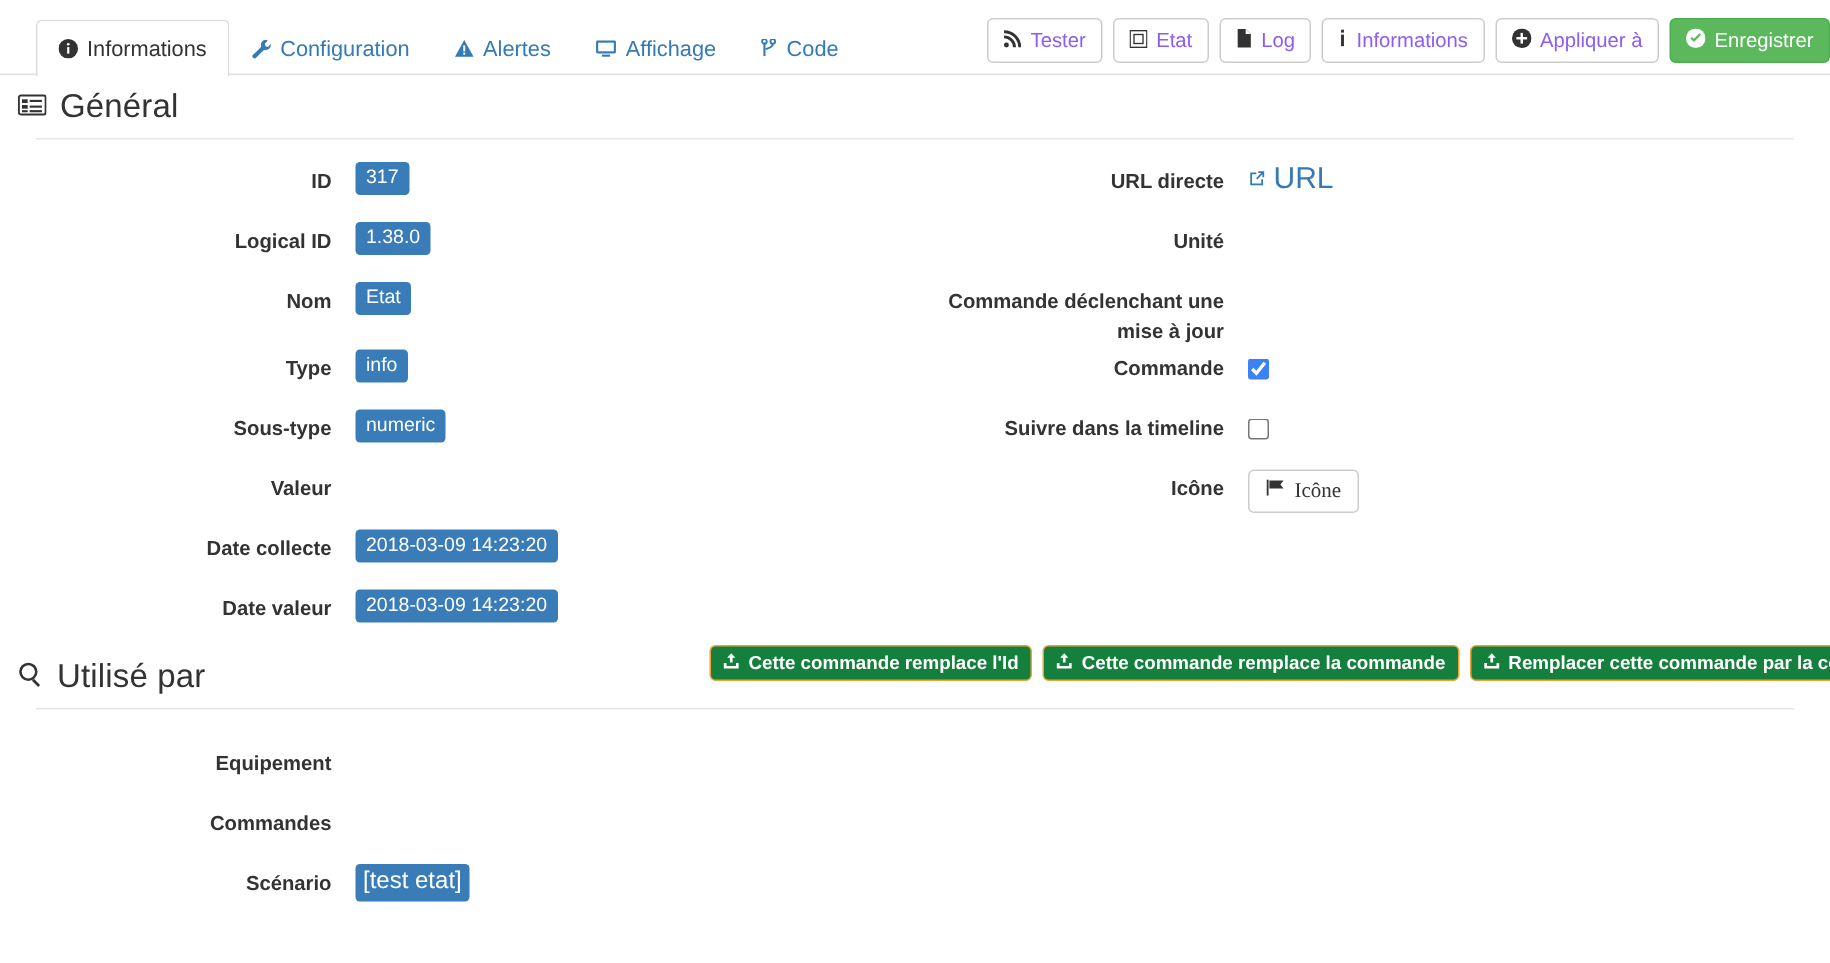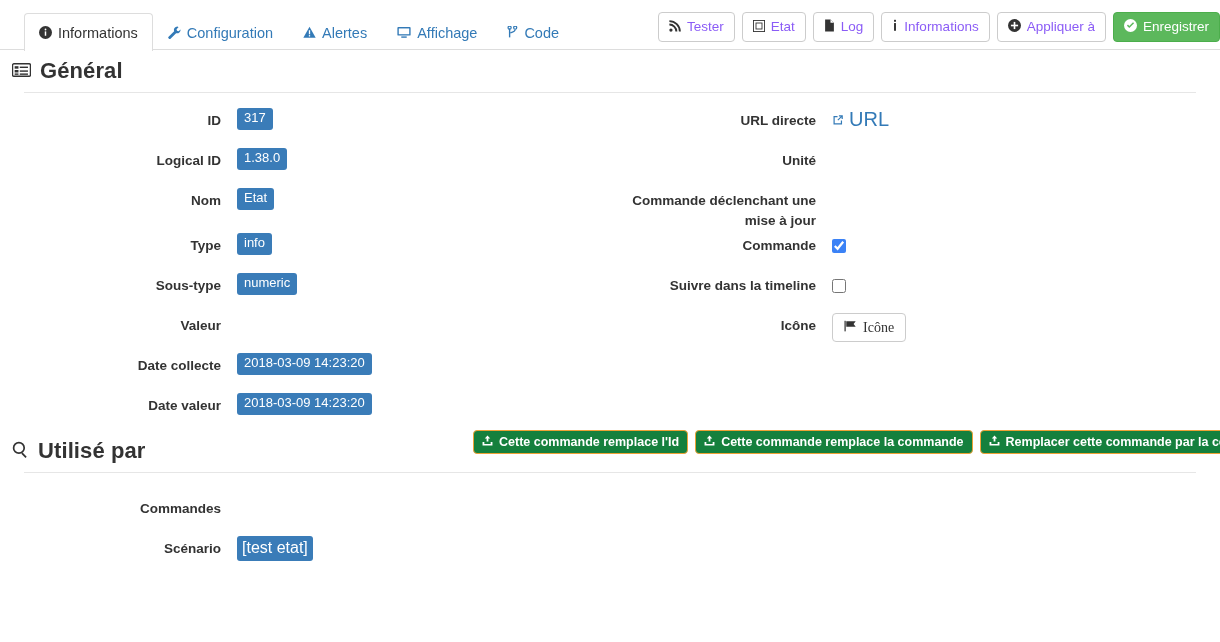--- a/index.html
+++ b/index.html
@@ -69,21 +69,21 @@
     background: #5cb85c;
     border-color: #4cae4c;
     color: #ffffff;
   }
   .btn-success svg { fill: #ffffff; }
 
   
   .section-title {
     display: flex; align-items: center; gap: 9px;
     font-size: 22px;
-    font-weight: 700;
+    font-weight: 400;
     color: #333333;
     padding: 8px 0 4px 12px;
     letter-spacing: 0.1px;
   }
   .section-title .sic svg { fill: #333333; }
   .hr {
     height: 1px; background: #e6e6e6;
     margin: 4px 24px 0 24px;
   }
 
@@ -495,20 +495,27 @@
             </svg>
         </span>
         <span>Remplacer cette commande par la commande</span>
       </button>
     </div>
   </div>
 
   <div class="hr"></div>
 
   <div class="form" style="padding-top:20px;">
+    <div class="row">
+      <div class="col">
+        <div class="lbl">Equipement</div>
+        <div class="val"></div>
+      </div>
+      <div class="col right"></div>
+    </div>
 
     <div class="row">
       <div class="col">
         <div class="lbl">Commandes</div>
         <div class="val"></div>
       </div>
       <div class="col right"></div>
     </div>
 
     <div class="row">

